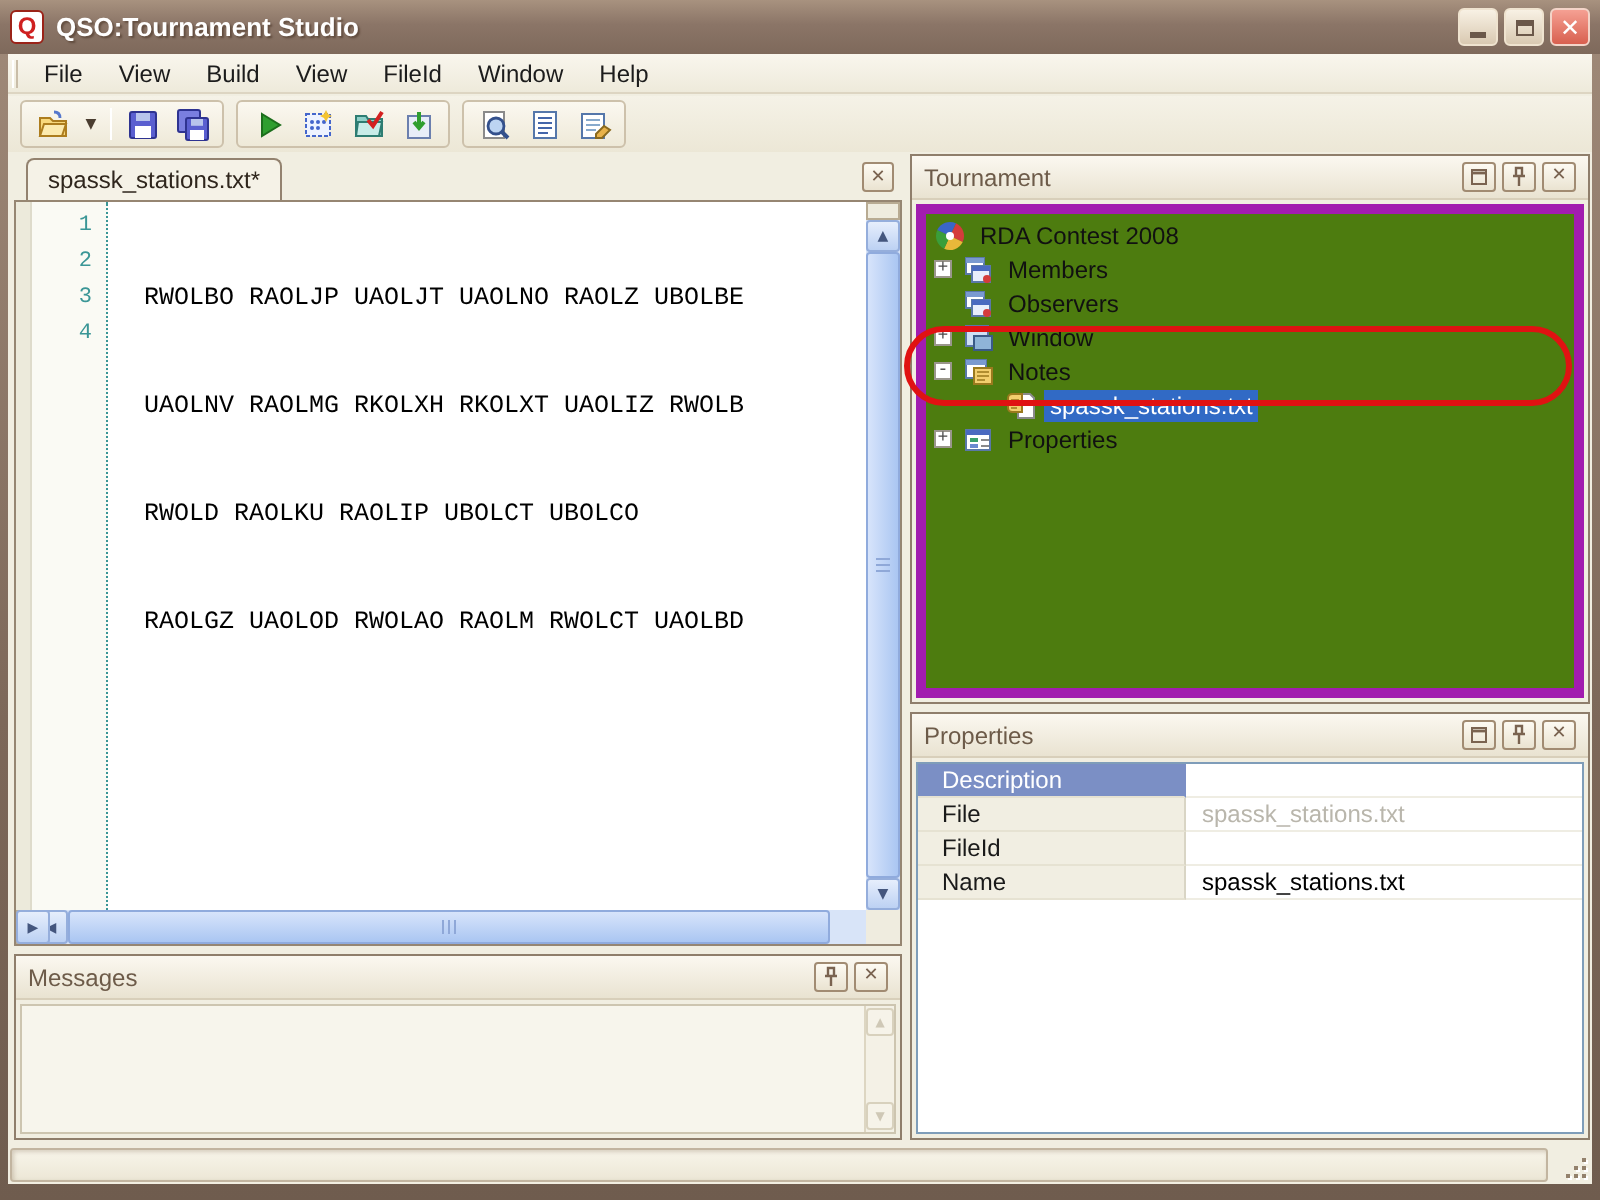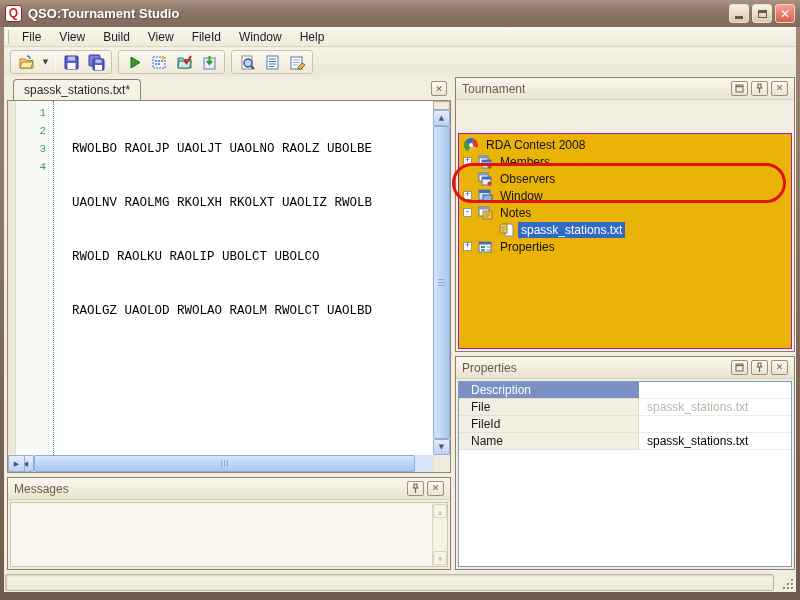--- a/index.html
+++ b/index.html
@@ -81,38 +81,38 @@
   .sb-corner{position:absolute;right:0;bottom:0;width:17px;height:17px;background:#efecdf;}
   
   .messages-content{position:absolute;left:2px;right:2px;top:24px;bottom:2px;background:#f7f5ec;
     border:1px solid #cdc5b0;}
   .msg-scroll{position:absolute;right:0;top:0;bottom:0;width:15px;background:#f4f1e6;border-left:1px solid #ddd6c2;}
   .msg-btn{position:absolute;left:0;width:14px;height:14px;border:1px solid #d8d1bd;border-radius:2px;
     background:#f6f3e9;color:#cfc8b6;font-size:6px;display:flex;align-items:center;justify-content:center;
     font-family:"DejaVu Sans",sans-serif;}
   .msg-up{top:1px;} .msg-down{bottom:1px;}
   
-  .tree-content{position:absolute;left:2px;right:2px;top:24px;bottom:2px;background:#eab308;
-    border:1px solid #a21caf;padding-top:2px;font-size:12px;color:#111;overflow:hidden;margin-top:31px;}
+  .tree-content{position:absolute;left:2px;right:2px;top:24px;bottom:2px;background:#4d7c0f;
+    border:5px solid #a21caf;padding-top:2px;font-size:12px;color:#111;overflow:hidden;}
   .tree-row{height:17px;display:flex;align-items:center;}
   .expand-box{width:9px;height:9px;border:1px solid #9a968c;background:#fff;flex:0 0 auto;
     font-size:9px;line-height:7px;text-align:center;color:#4a4a4a;font-family:"Liberation Mono",monospace;}
   .t-icon{width:16px;height:16px;flex:0 0 auto;margin:0 4px 0 5px;}
   .t-label{padding:1px 3px;white-space:nowrap;}
   .t-label.selected{background:#316ac5;color:#fff;}
   .ind-root{padding-left:4px;} .ind-1{padding-left:4px;} .ind-2{padding-left:34px;}
   .no-box{width:9px;flex:0 0 auto;}
   
   .annotation{position:absolute;left:448px;top:136px;width:334px;height:40px;border:3px solid #e01212;
     border-radius:21px;pointer-events:none;z-index:50;}
   
   .grid-content{position:absolute;left:2px;right:2px;top:24px;bottom:2px;background:#fff;
     border:1px solid #7f9db9;overflow:hidden;font-size:12px;}
   .grid-row{display:flex;height:17px;}
-  .g-name{width:180px;background:#f1eee2;border-bottom:1px solid #e6e2d2;border-right:1px solid #d9d5c5;
+  .g-name{width:134px;background:#f1eee2;border-bottom:1px solid #e6e2d2;border-right:1px solid #d9d5c5;
     padding:1px 4px 0 12px;color:#1a1a1a;white-space:nowrap;}
   .g-value{flex:1;border-bottom:1px solid #efede3;padding:1px 4px 0 8px;color:#000;white-space:nowrap;}
   .grid-row.selected .g-name{background:#7b8fc5;color:#fff;border-right-color:#7b8fc5;}
   .g-value.muted{color:#b9b6ac;}
   
   .statusbar{position:absolute;left:0;right:0;top:545px;height:20px;background:#f1eee1;}
   .status-inner{position:absolute;left:1px;right:22px;top:2px;bottom:1px;border:1px solid #c2b5a0;
     border-radius:2px;background:linear-gradient(#f8f5ea,#ece7d6);
     box-shadow:inset 1px 1px 2px rgba(150,130,105,.35);font-size:11px;color:#6d5b49;padding:2px 6px;}
   .resize-grip{position:absolute;right:2px;bottom:2px;width:13px;height:13px;}

